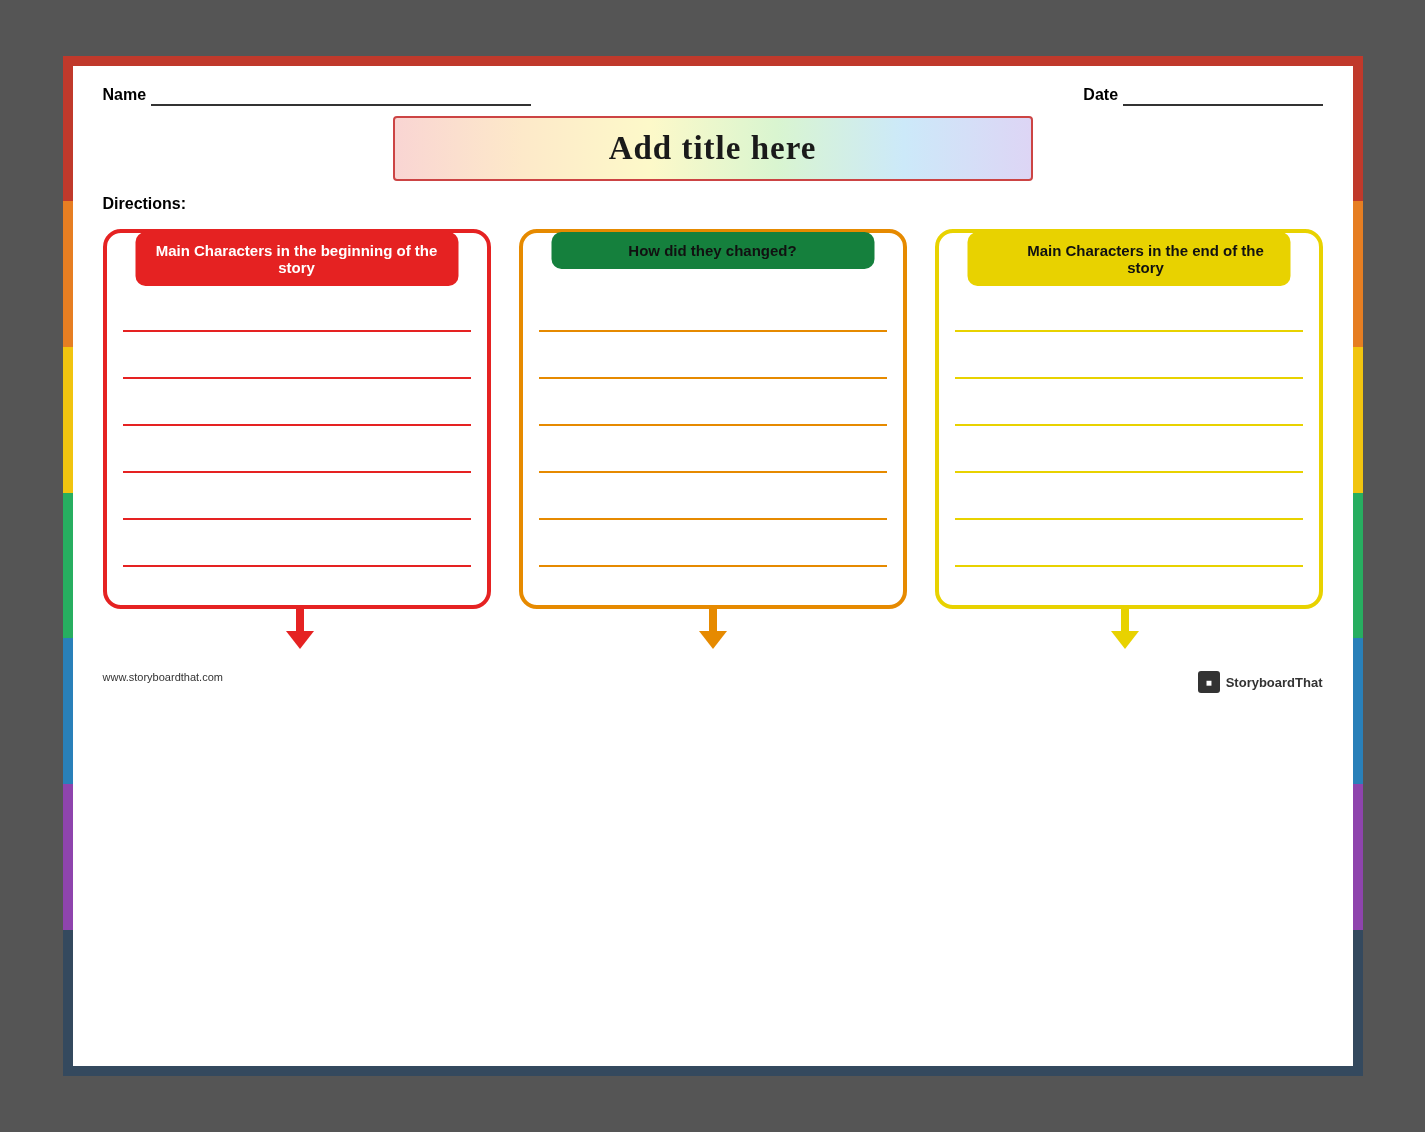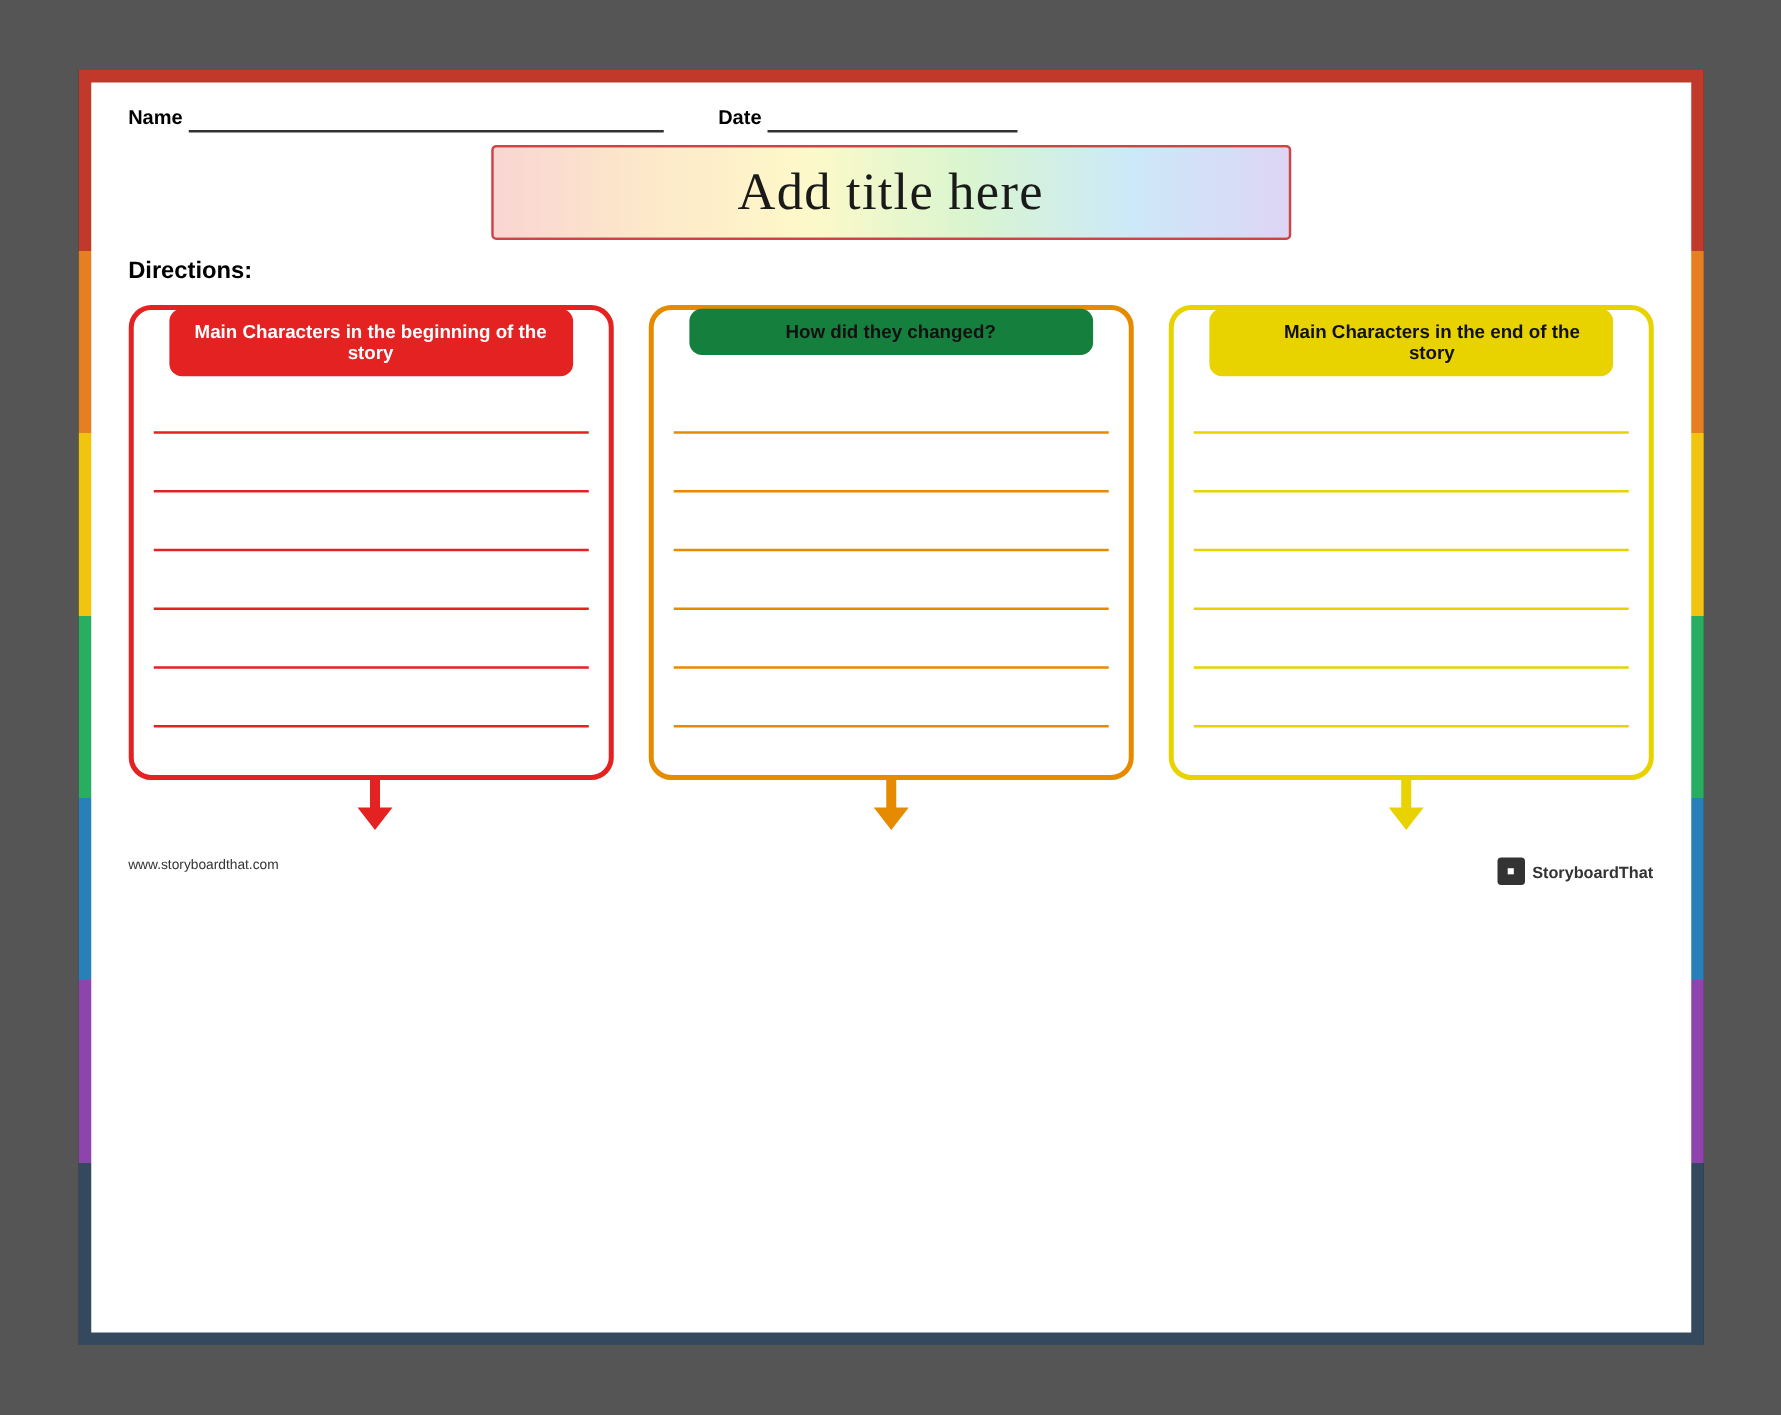--- a/index.html
+++ b/index.html
@@ -46,20 +46,21 @@
       width: 100%;
       height: 100%;
       padding: 20px 30px 15px 30px;
       display: flex;
       flex-direction: column;
     }
 
     
     .header-row {
       display: flex;
+      justify-content: space-between;
       align-items: center;
       margin-bottom: 10px;
       gap: 44px;
     }
 
     .name-field {
       font-size: 16px;
       font-weight: bold;
     }
 
@@ -89,30 +90,30 @@
         #f9d5d3, #fde9c9, #fdf9c9, #d9f5d0, #cce9f9, #ddd5f5
       );
       border: 2px solid #cc4444;
       border-radius: 4px;
       padding: 12px 50px;
       width: 640px;
       text-align: center;
     }
 
     .title-banner h1 {
-      font-size: 42px;
-      font-weight: 400;
+      font-size: 33px;
+      font-weight: 700;
       font-family: 'Georgia', serif;
       color: #1a1a1a;
       letter-spacing: 1px;
     }
 
     
     .directions {
-      font-size: 19px;
+      font-size: 16px;
       font-weight: bold;
       margin-bottom: 16px;
     }
 
     
     .three-col {
       display: flex;
       gap: 28px;
       margin-bottom: 0;
       flex: 0 0 auto;

